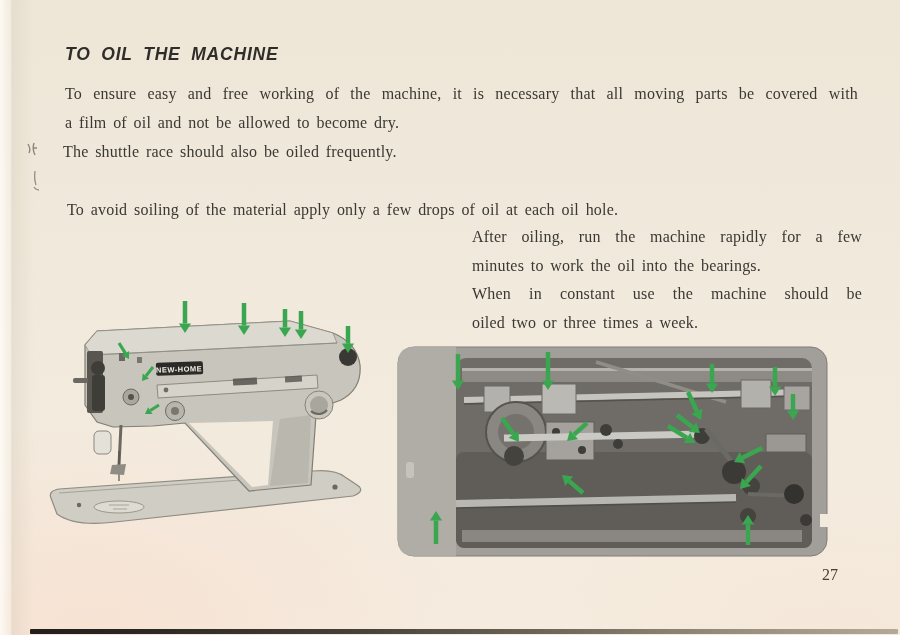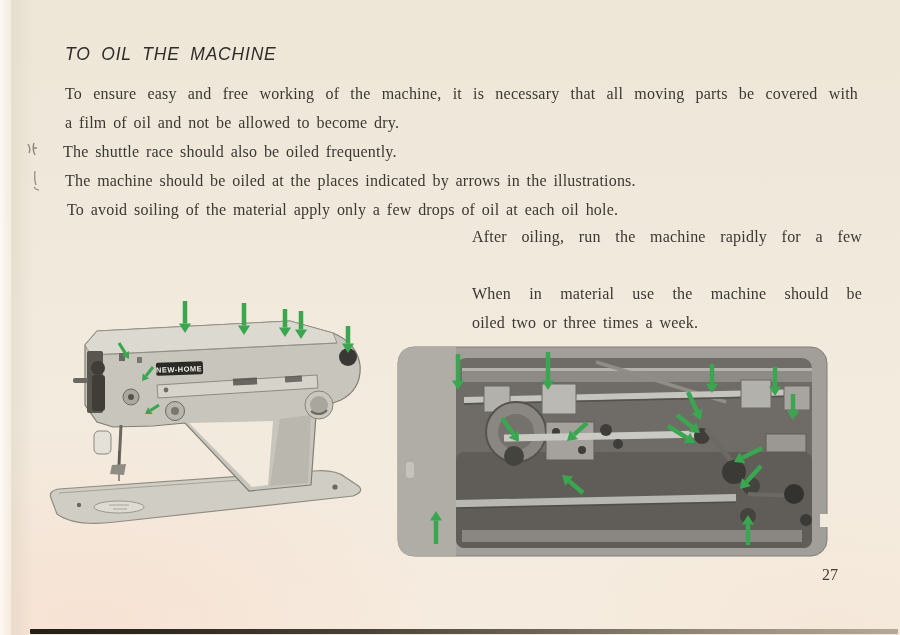--- a/index.html
+++ b/index.html
@@ -14,21 +14,21 @@
   .edge-left{position:absolute;left:0;top:0;width:11px;height:635px;
     background:linear-gradient(to right, rgba(255,253,248,0.85), rgba(245,240,230,0.4));
     border-right:1px solid rgba(195,185,166,0.35);}
   .edge-shadow{position:absolute;left:12px;top:0;width:22px;height:635px;
     background:linear-gradient(to right, rgba(205,194,175,0.28), rgba(205,194,175,0));}
   .bottom-strip{position:absolute;left:30px;top:629px;width:868px;height:5px;
     background:linear-gradient(to right,#221f1b 0%,#2c2924 14%,#474238 38%,#6e6759 60%,#958c7d 80%,#b3a999 100%);
     border-radius:1px;}
   .title{
     position:absolute;left:65px;top:44px;
-    font-family:"Liberation Sans", sans-serif;font-weight:normal;font-style:italic;
+    font-family:"Liberation Sans", sans-serif;font-weight:bold;font-style:italic;
     font-size:17.5px;letter-spacing:0.8px;word-spacing:5px;color:#2f2d29;
   }
   .bline{position:absolute;font-size:16px;letter-spacing:0.2px;word-spacing:2.5px;white-space:nowrap;}
   .bline.just{white-space:normal;text-align:justify;text-align-last:justify;}
   #l1{left:65px;top:85px;width:793px;}
   #l2{left:65px;top:114px;}
   #l3{left:63px;top:143px;}
   #l4{left:65px;top:172px;}
   #l5{left:67px;top:201px;}
   #r1{left:472px;top:228px;width:390px;}
@@ -46,25 +46,25 @@
 
 <div class="page">
   <div class="edge-left"></div>
   <div class="edge-shadow"></div>
 
   <div class="title">TO OIL THE MACHINE</div>
 
   <div class="bline just" id="l1">To ensure easy and free working of the machine, it is necessary that all moving parts be covered with</div>
   <div class="bline" id="l3">The shuttle race should also be oiled frequently.</div>
   <div class="bline" id="l2">a film of oil and not be allowed to become dry.</div>
-  <div class="bline" id="l4">The machine should be oiled at the places indicated by arrows in the illustrations.</div>
   <div class="bline just" id="r1">After oiling, run the machine rapidly for a few</div>
 
   <div class="bline" id="l5">To avoid soiling of the material apply only a few drops of oil at each oil hole.</div>
-  <div class="bline just" id="r3">When in material use the machine should be</div>
+  <div class="bline" id="r2">minutes to work the oil into the bearings.</div>
+  <div class="bline just" id="r3">When in constant use the machine should be</div>
   <div class="bline" id="r4">oiled two or three times a week.</div>
 
   <svg class="artifact" style="left:24px;top:140px" width="20" height="22">
     <path d="M4,4 q3,5 1,9 M10,3 q-2,6 1,12 M9,8 h4" stroke="#6b675e" stroke-width="1.4" fill="none"></path>
   </svg>
   <svg class="artifact" style="left:30px;top:169px" width="14" height="24">
     <path d="M5,2 q-1,8 1,14 M4,18 q2,3 5,3" stroke="#767165" stroke-width="1.3" fill="none"></path>
   </svg>
 
   <svg class="illus" id="side-illus" width="335" height="245" viewBox="0 0 335 245">

